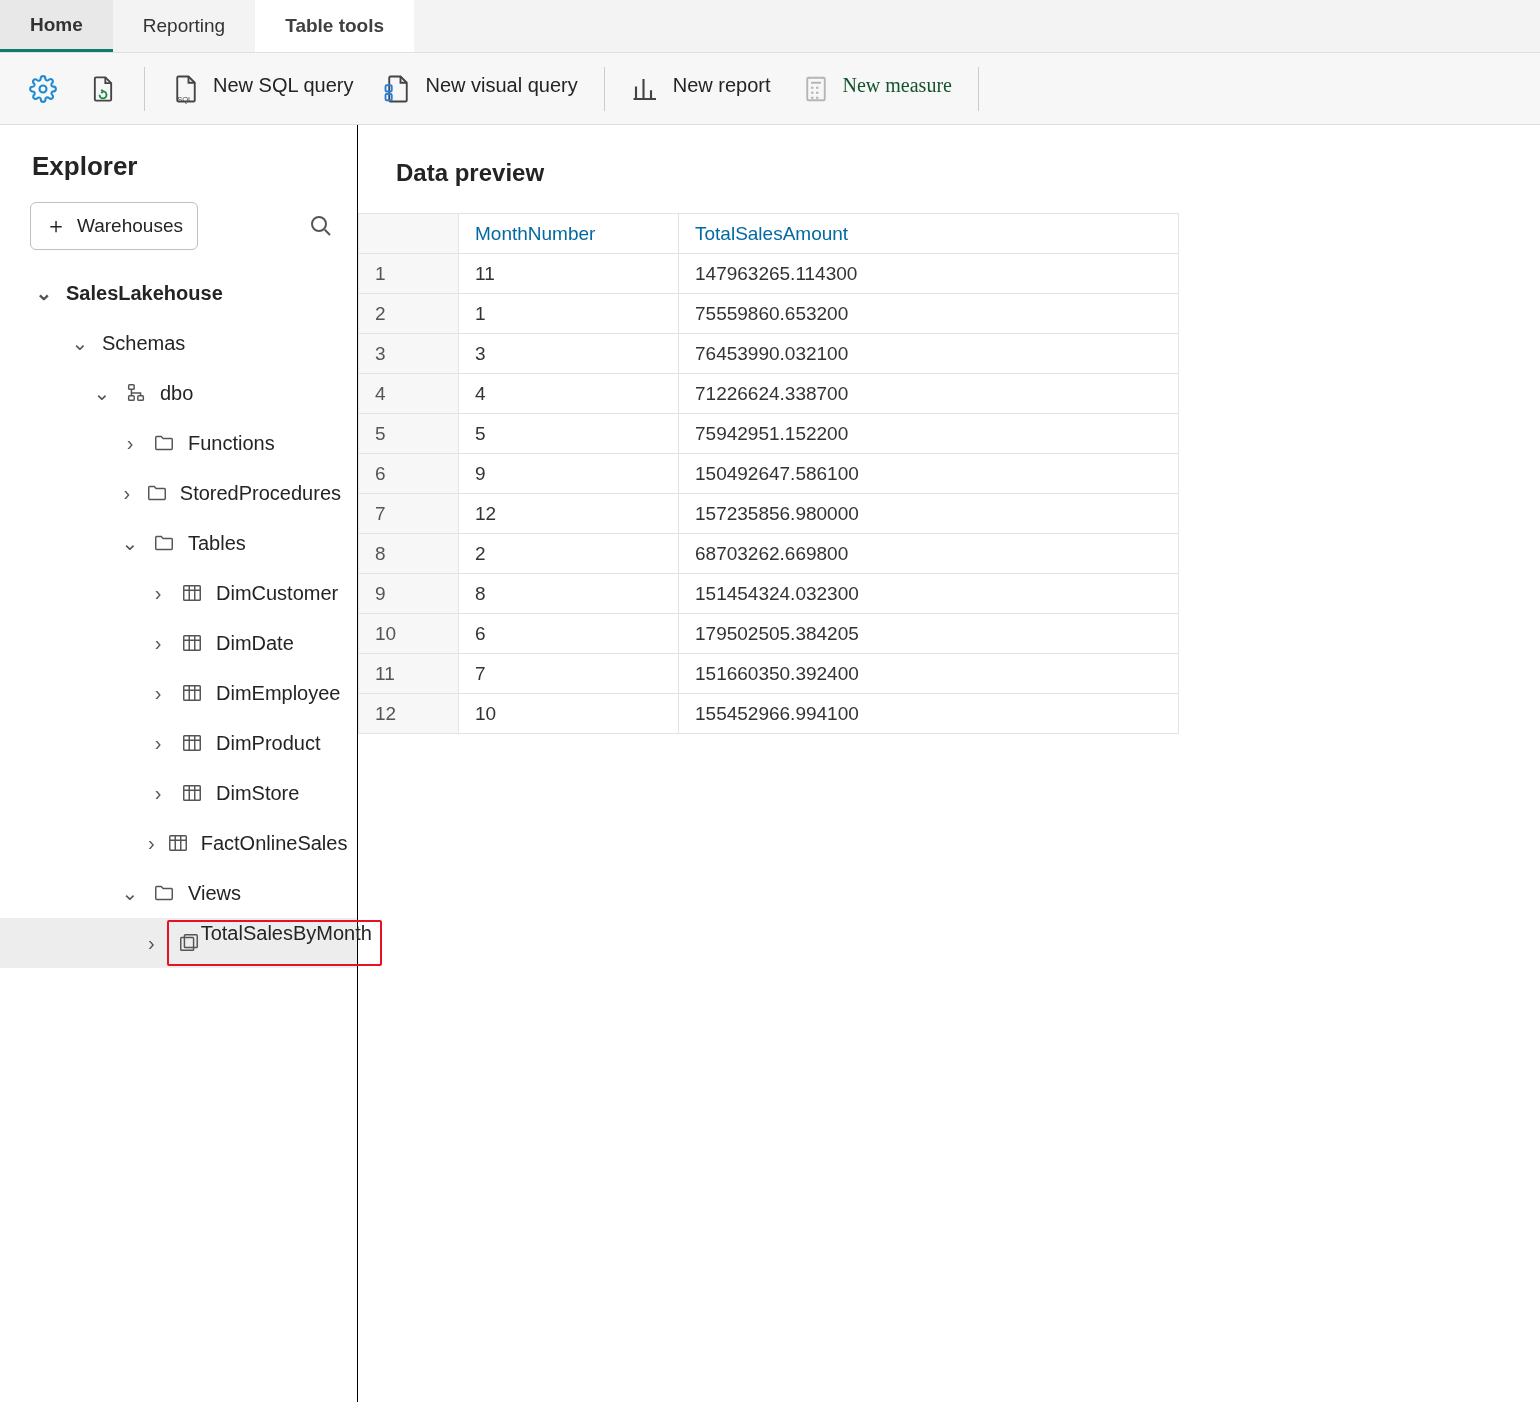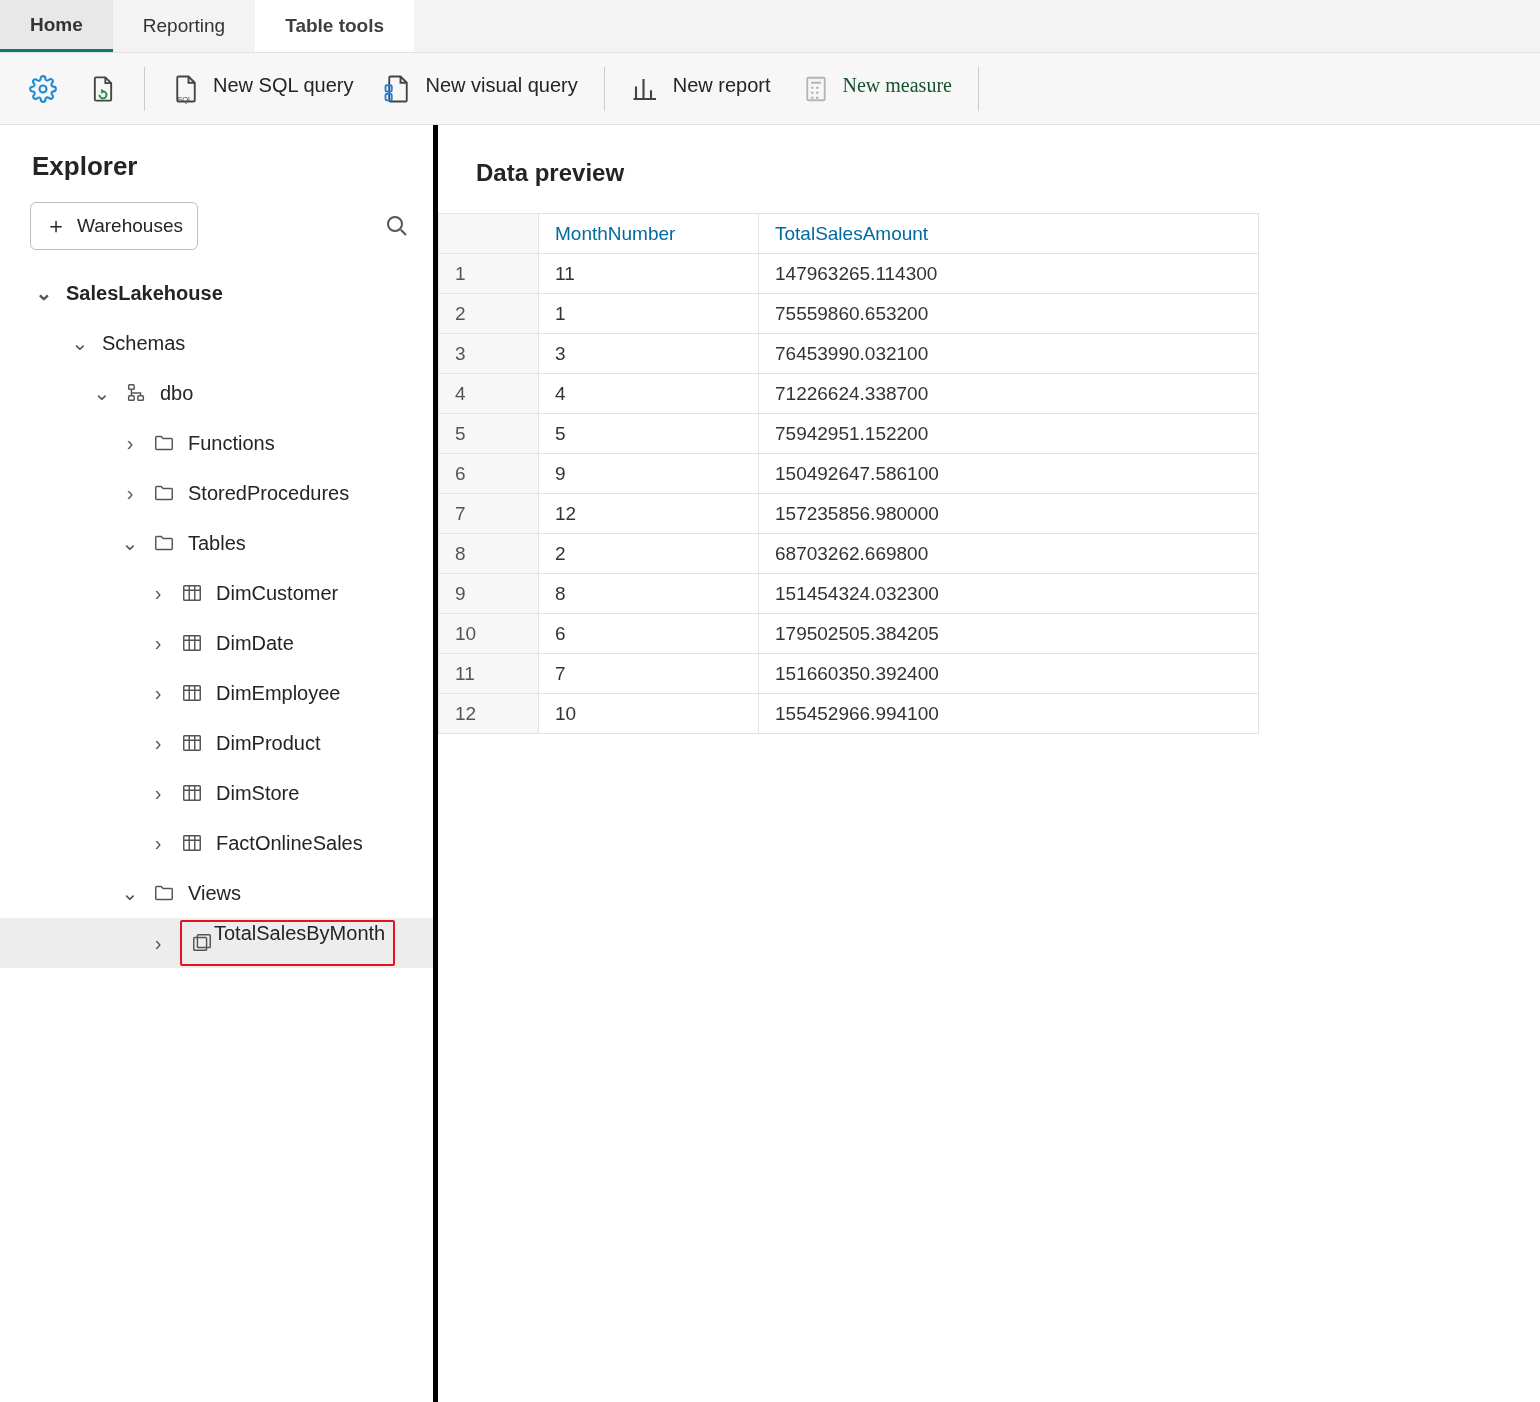--- a/index.html
+++ b/index.html
@@ -68,22 +68,22 @@
   .ricon {
     width: 30px; height: 30px;
     display: inline-flex; align-items:center; justify-content:center;
   }
 
   
   .body { display: flex; height: calc(100% - 125px); }
 
   
   .explorer {
-    width: 438px;
-    border-right: 5px solid #000000;
+    width: 358px;
+    border-right: 1px solid #000000;
     padding: 16px 0 0 0;
   }
   .explorer h2 {
     font-size: 26px;
     font-weight: 700;
     padding: 10px 32px 20px;
   }
   .explorer-toolbar {
     display: flex;
     align-items: center;

